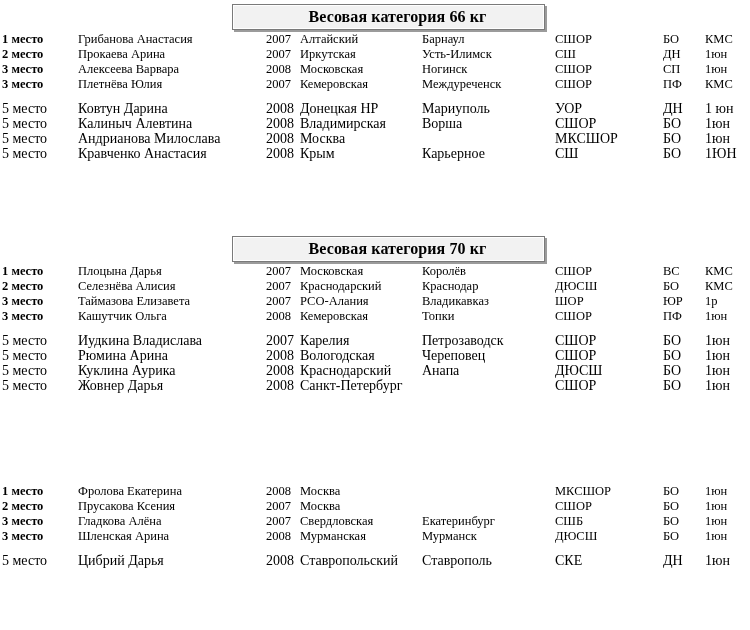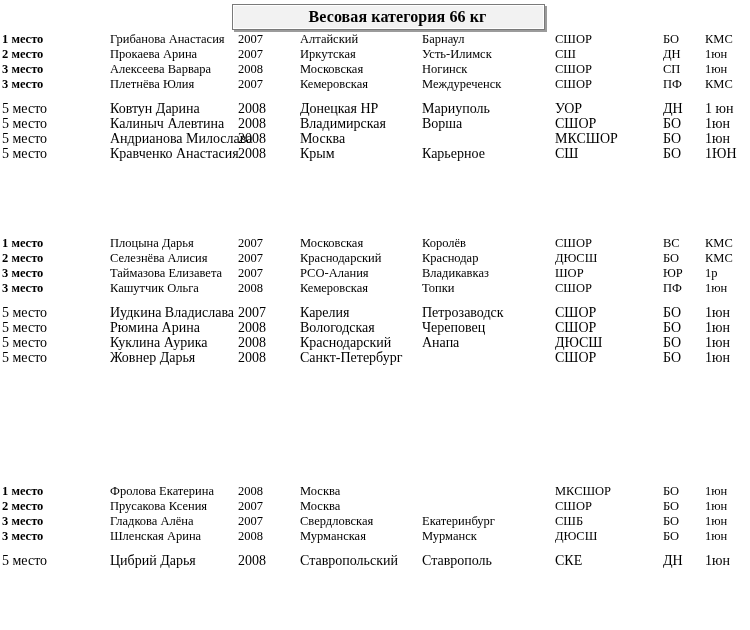--- a/index.html
+++ b/index.html
@@ -102,22 +102,22 @@
   }
   .row.medal .c-place {
     font-weight: bold;
   }
   .cell {
     position: absolute;
     top: 0;
     line-height: 15px;
   }
   .c-place  { left: 2px;   }
-  .c-name   { left: 78px; margin-left: 32px;  }
-  .c-year   { left: 238px; }
+  .c-name   { left: 78px;  }
+  .c-year   { left: 266px; }
   .c-region { left: 300px; }
   .c-city   { left: 422px; }
   .c-club   { left: 555px; }
   .c-fed    { left: 663px; }
   .c-rank   { left: 705px; }
 
   .gap { height: 9px; }
 </style>
 </head>
 <body>
@@ -207,20 +207,25 @@
           <div class="cell c-year">2008</div>
           <div class="cell c-region">Крым</div>
           <div class="cell c-city">Карьерное</div>
           <div class="cell c-club">СШ</div>
           <div class="cell c-fed">БО</div>
           <div class="cell c-rank">1ЮН</div>
         </div>
       </div>
     </div>
     <div class="section" style="top: 236px;">
+      <div class="cat-header-wrap">
+        <div class="cat-header">
+          <div class="cat-header-title">Весовая категория 70 кг</div>
+        </div>
+      </div>
       <div class="rows">
         <div class="row medal gold">
           <div class="cell c-place">1 место</div>
           <div class="cell c-name">Плоцына Дарья</div>
           <div class="cell c-year">2007</div>
           <div class="cell c-region">Московская</div>
           <div class="cell c-city">Королёв</div>
           <div class="cell c-club">СШОР</div>
           <div class="cell c-fed">ВС</div>
           <div class="cell c-rank">КМС</div>

